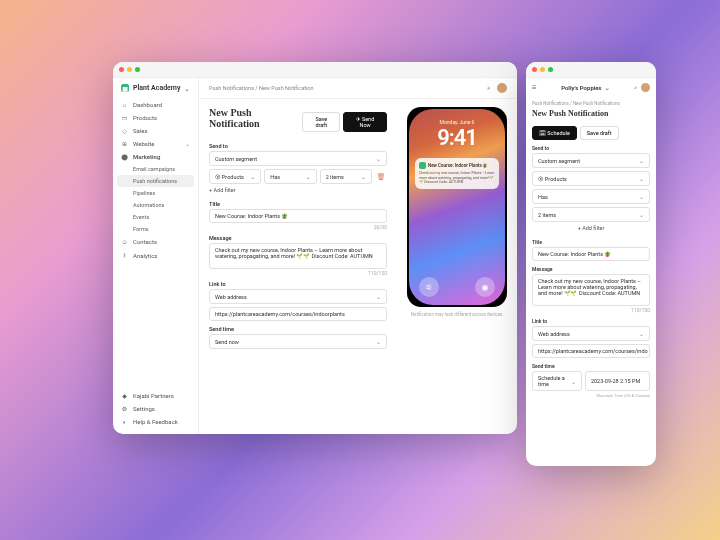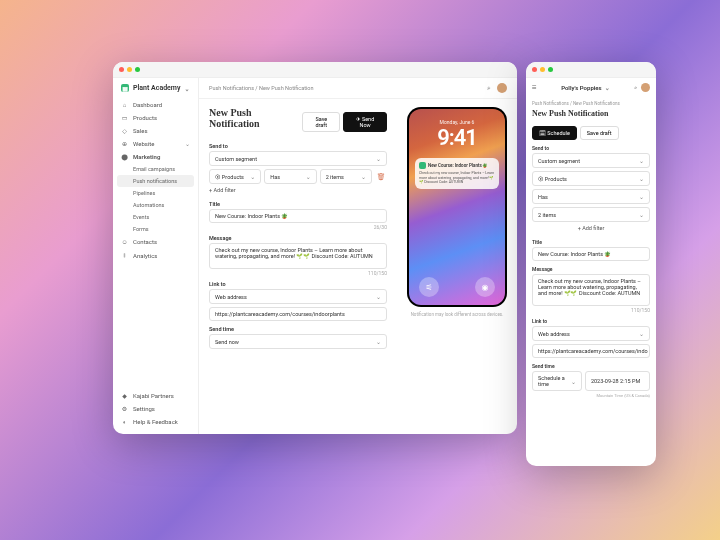--- a/index.html
+++ b/index.html
@@ -38,21 +38,21 @@
   .sel,.inp,.ta{width:100%;border:1px solid #e0e0e0;border-radius:3px;padding:3px 5px;font-size:5.5px;color:#333;background:#fff;display:flex;justify-content:space-between;align-items:center;}
   .sel::after{content:"⌄";color:#888;font-size:6px;}
   .filter-row{display:flex;gap:3px;align-items:center;margin-top:3px;}
   .filter-row .sel{flex:1;}
   .trash{width:12px;height:14px;display:flex;align-items:center;justify-content:center;color:#d97757;font-size:7px;}
   .add-filter{font-size:5.5px;color:#555;padding:3px 0;}
   .ta{height:26px;align-items:flex-start;}
   .counter{font-size:5px;color:#aaa;text-align:right;margin-top:1px;}
   .preview{width:120px;padding:8px 4px;display:flex;flex-direction:column;align-items:center;}
   .phone{width:100px;height:200px;border-radius:14px;background:#000;padding:2px;overflow:hidden;position:relative;}
-  .phone-screen{border-radius:12px;height:100%;background:linear-gradient(160deg,#b8514e 0%,#d4663f 18%,#f0a050 30%,#965dd1 50%,#5d8ff5 70%,#e566d8 100%);position:relative;overflow:hidden;}
+  .phone-screen{border-radius:24px;height:100%;background:linear-gradient(160deg,#b8514e 0%,#d4663f 18%,#f0a050 30%,#965dd1 50%,#5d8ff5 70%,#e566d8 100%);position:relative;overflow:hidden;}
   .phone-date{text-align:center;font-size:5px;color:rgba(255,255,255,.9);padding-top:10px;}
   .phone-time{text-align:center;font-size:22px;font-weight:600;color:#fff;letter-spacing:-1px;}
   .notif{background:rgba(255,255,255,.85);border-radius:6px;margin:8px 6px;padding:4px;backdrop-filter:blur(6px);}
   .notif-h{display:flex;align-items:center;gap:2px;margin-bottom:2px;}
   .notif-ic{width:7px;height:7px;background:#33b877;border-radius:2px;}
   .notif-t{font-size:4.5px;font-weight:600;color:#333;}
   .notif-b{font-size:3.5px;line-height:1.3;color:#555;}
   .phone-pill{position:absolute;bottom:8px;width:20px;height:20px;border-radius:50%;background:rgba(255,255,255,.3);display:flex;align-items:center;justify-content:center;color:#fff;font-size:8px;}
   .pill-l{left:10px}.pill-r{right:10px}
   .prev-cap{font-size:4.5px;color:#aaa;margin-top:5px;}

